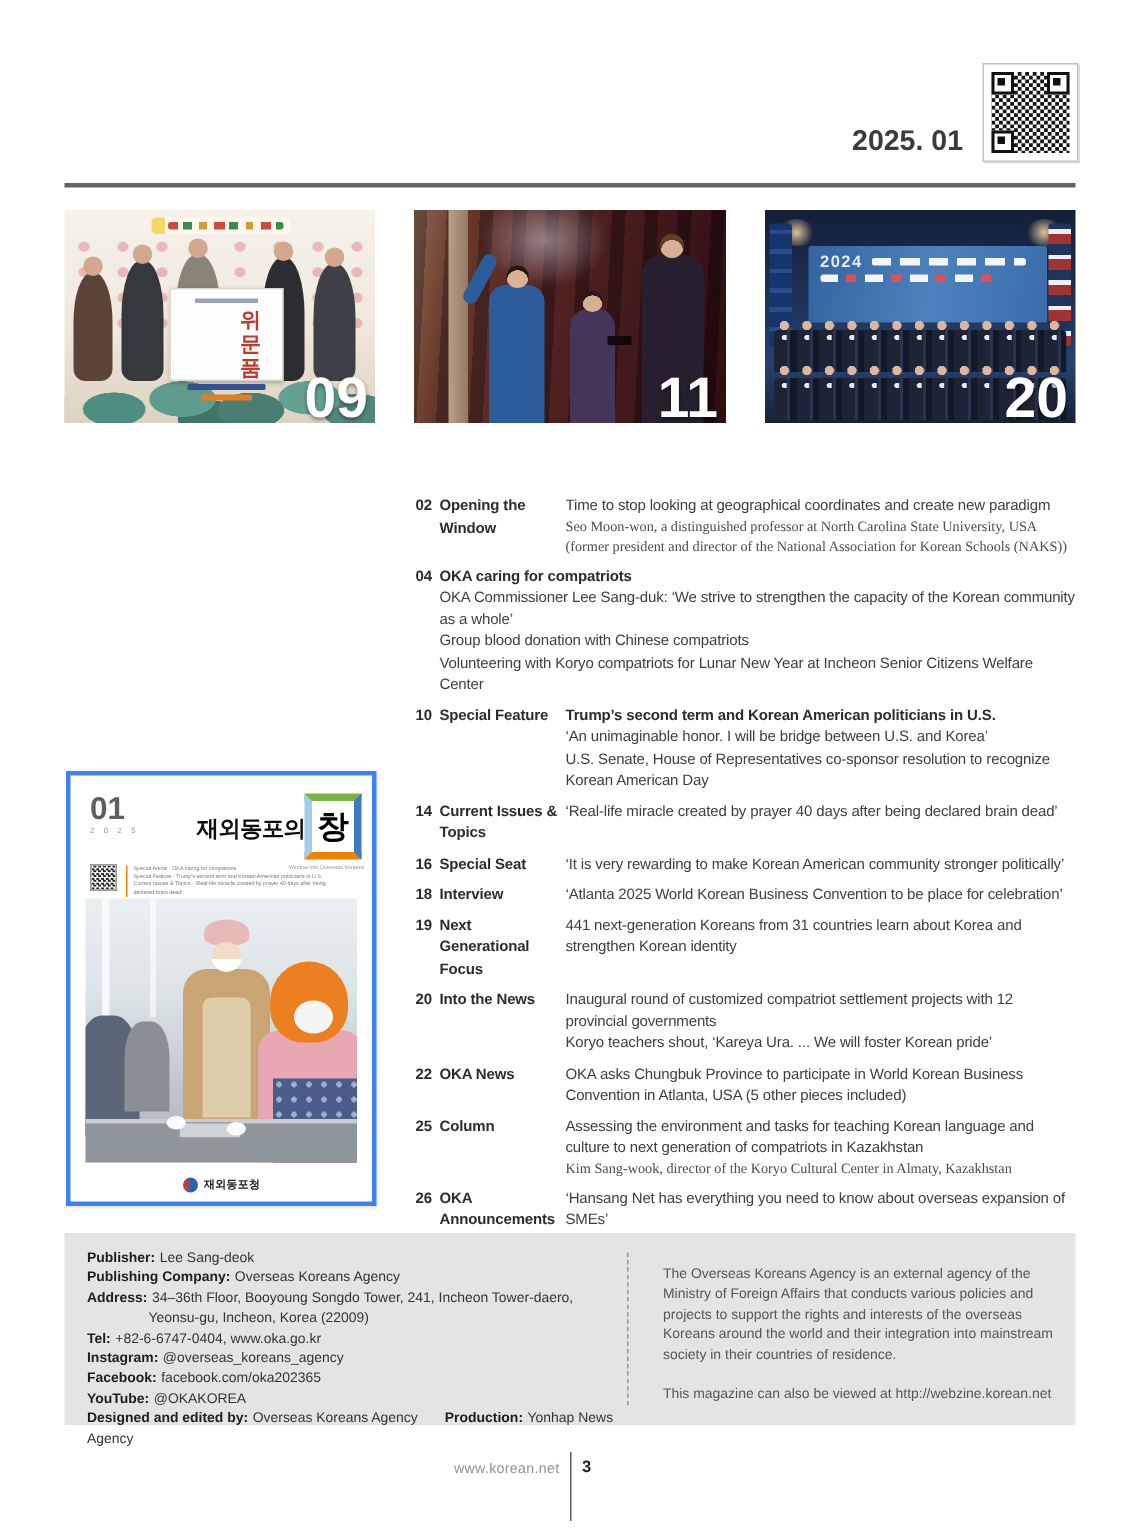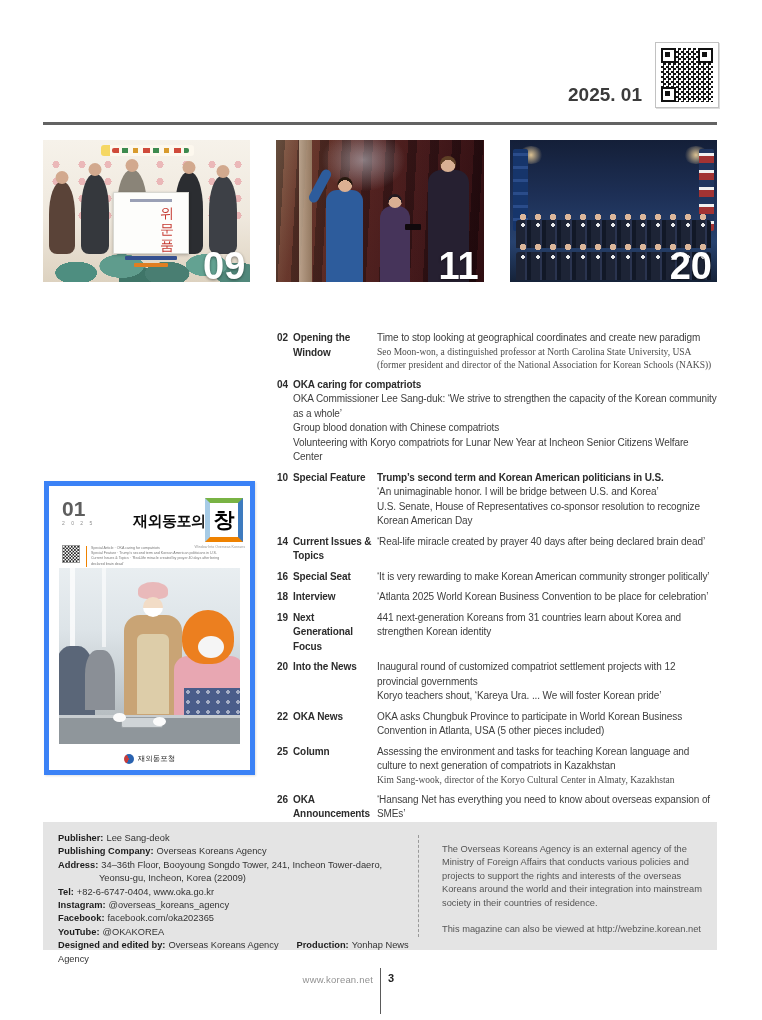--- a/index.html
+++ b/index.html
@@ -31,21 +31,21 @@
   .p1-banner{position:absolute;left:28%;top:5px;width:45%;height:11px;border-radius:3px;
         background:linear-gradient(90deg,#f5d763 0 10%,#fdf8ee 10% 100%);overflow:hidden;}
   .p1-banner::after{content:"";position:absolute;left:12%;top:3px;right:6%;height:5px;border-radius:2px;
         background:repeating-linear-gradient(90deg,#cf4a3a 0 7px,transparent 7px 10px,#3d8a4e 10px 16px,transparent 16px 21px,#d89a2c 21px 26px,transparent 26px 31px);}
   .fig{position:absolute;bottom:28px;border-radius:45% 45% 8px 8px;}
   .fig::before{content:"";position:absolute;top:-11px;left:50%;transform:translateX(-50%);
         width:13px;height:13px;border-radius:50%;background:#d2a98e;}
   .p1-sign{position:absolute;left:70px;top:52px;width:74px;height:54px;background:#fdfdfb;
         border:1px solid #d8d8d2;box-shadow:0 1px 3px rgba(0,0,0,.25);text-align:center;z-index:5;padding-top:6px;}
   .p1-sign-top{width:58%;height:3px;background:#9aa0b5;margin:0 auto 3px;}
-  .p1-sign-title{font-size:14px;font-weight:400;color:#c4372e;letter-spacing:3px;line-height:16px;padding-left:35px;}
+  .p1-sign-title{font-size:14px;font-weight:700;color:#c4372e;letter-spacing:3px;line-height:16px;padding-left:35px;}
   .p1-sign-sub{width:70%;height:4px;background:#35508f;margin:3px auto 0;border-radius:1px;}
   .p1-sign-sub2{width:46%;height:4px;background:#e07e22;margin:3px auto 0;border-radius:1px;}
   .p1-sacks{position:absolute;left:0;right:0;bottom:0;height:42px;
      background-image:
       radial-gradient(30px 16px at 16% 78%,#4e8e80 69%,transparent 70%),
       radial-gradient(32px 17px at 38% 62%,#5f9c8d 69%,transparent 70%),
       radial-gradient(32px 17px at 60% 80%,#497e72 69%,transparent 70%),
       radial-gradient(30px 16px at 79% 60%,#63a292 69%,transparent 70%),
       radial-gradient(32px 17px at 94% 82%,#51887b 69%,transparent 70%),
       radial-gradient(34px 18px at 48% 95%,#3f7568 69%,transparent 70%);}
@@ -97,22 +97,22 @@
   
   .toc{position:absolute;left:277px;top:331px;width:440px;font-size:10px;line-height:14.5px;
        letter-spacing:-0.1px;color:#3e3e3e;}
   .toc-row{display:flex;margin-bottom:6px;}
   .toc-num{width:16px;flex:0 0 16px;font-weight:700;color:#2c2c2c;}
   .toc-title{width:80px;flex:0 0 80px;font-weight:700;color:#2c2c2c;padding-right:4px;}
   .toc-desc{flex:1;}
   .dl.b{font-weight:700;color:#2c2c2c;}
   .dl.credit{font-family:"Liberation Serif",serif;font-size:9.5px;line-height:13px;color:#4c4c4c;letter-spacing:0;}
   
-  .cover{position:absolute;left:44px;top:481px;width:201px;height:284px;background:#fff;
-       border:5px solid #3b82f6;box-shadow:1px 1px 2px rgba(0,0,0,.12);}
+  .cover{position:absolute;left:44px;top:514px;width:201px;height:284px;background:#fff;
+       border:3px solid #3b82f6;box-shadow:1px 1px 2px rgba(0,0,0,.12);}
   .cv-issue{position:absolute;left:13px;top:12px;line-height:1;}
   .cv-issue-no{font-size:21px;font-weight:700;color:#5e5e5e;}
   .cv-issue-yr{font-size:5px;letter-spacing:2.5px;color:#8f8f8f;margin-top:2px;}
   .cv-title{position:absolute;left:84px;top:26px;font-size:15px;font-weight:700;color:#0c0c0c;letter-spacing:-0.5px;}
   .cv-glyphbox{position:absolute;right:7px;top:12px;width:28px;height:34px;background:#fff;
        border-top:5px solid #79b344;border-right:5px solid #3e7bbf;border-bottom:5px solid #ef8200;border-left:5px solid #a6cbe6;
        display:flex;align-items:center;justify-content:center;font-size:21px;font-weight:700;color:#000;}
   .cv-subtitle{position:absolute;right:5px;top:59px;width:70px;font-size:3.6px;color:#999;text-align:right;}
   .cv-qr{position:absolute;left:13px;top:59px;width:16px;height:16px;
        background-image:repeating-conic-gradient(#222 0% 25%,#fff 0% 50%);background-size:3.2px 3.2px;border:1px solid #999;}
@@ -135,21 +135,21 @@
   .cvp-rbody{position:absolute;right:-4px;top:88px;width:70px;height:90px;border-radius:14px 14px 0 0;background:#e8a7b2;}
   .cvp-navy{position:absolute;right:-4px;top:120px;width:60px;height:58px;background:#4a5d8a;
        background-image:radial-gradient(circle 2px at 4px 4px,rgba(255,255,255,.5) 90%,transparent);background-size:10px 10px;}
   .cvp-table{position:absolute;left:0;right:0;bottom:0;height:26px;background:#8f969b;border-top:3px solid #c8cdd0;}
   .cvp-tray{position:absolute;left:34%;bottom:16px;width:40px;height:9px;border-radius:2px;background:#cfd4d7;border:1px solid #9aa0a4;}
   .cvp-glove1,.cvp-glove2{position:absolute;width:13px;height:9px;border-radius:50%;background:#fbfbfb;}
   .cvp-glove1{left:30%;bottom:22px}.cvp-glove2{left:52%;bottom:18px}
   .cv-agency{position:absolute;left:0;right:0;bottom:6px;display:flex;align-items:center;justify-content:center;gap:4px;}
   .gov-logo{width:10px;height:10px;border-radius:50%;
        background:conic-gradient(from 210deg,#c43c3c 0 120deg,#2a63b0 120deg 360deg);}
-  .cv-agency-name{font-size:7.5px;font-weight:400;color:#222;}
+  .cv-agency-name{font-size:7.5px;font-weight:700;color:#222;}
   
   .info-box{position:absolute;left:43px;top:822px;width:674px;height:128px;background:#e4e4e4;}
   .ib-left{position:absolute;left:15px;top:10px;width:356px;font-size:9.3px;line-height:13.4px;color:#333;}
   .lbl{font-weight:700;color:#1d1d1d;text-align:right;}
   .val{margin-left:3px;}
   .ib-line.hang{padding-left:41px;text-indent:-41px;}
   .lbl.second{margin-left:18px;}
   .info-divider{position:absolute;left:375px;top:13px;height:102px;border-left:1px dashed #999;}
   .ib-right{position:absolute;left:399px;top:21px;width:262px;font-size:9.3px;line-height:13.4px;color:#555;}
   .ib-right .webzine{margin-top:13px;}
@@ -199,20 +199,25 @@
       <div class="p2-man"></div>
       <div class="p2-woman1"></div>
       <div class="p2-book"></div>
       <div class="p2-woman2"></div>
       <div class="photo-num">11</div>
     </div>
 
     <div class="photo p3">
       <div class="p3-glow1"></div>
       <div class="p3-glow2"></div>
+      <div class="p3-banner">
+        <div class="p3-year">2024</div>
+        <div class="p3-bl l1"></div>
+        <div class="p3-bl l2"></div>
+      </div>
       <div class="p3-side sl"></div>
       <div class="p3-side sr"></div>
       <div class="row-back">
         <div class="p3-heads"></div>
         <div class="p3-bodies"></div>
       </div>
       <div class="row-front">
         <div class="p3-heads"></div>
         <div class="p3-bodies"></div>
       </div>

